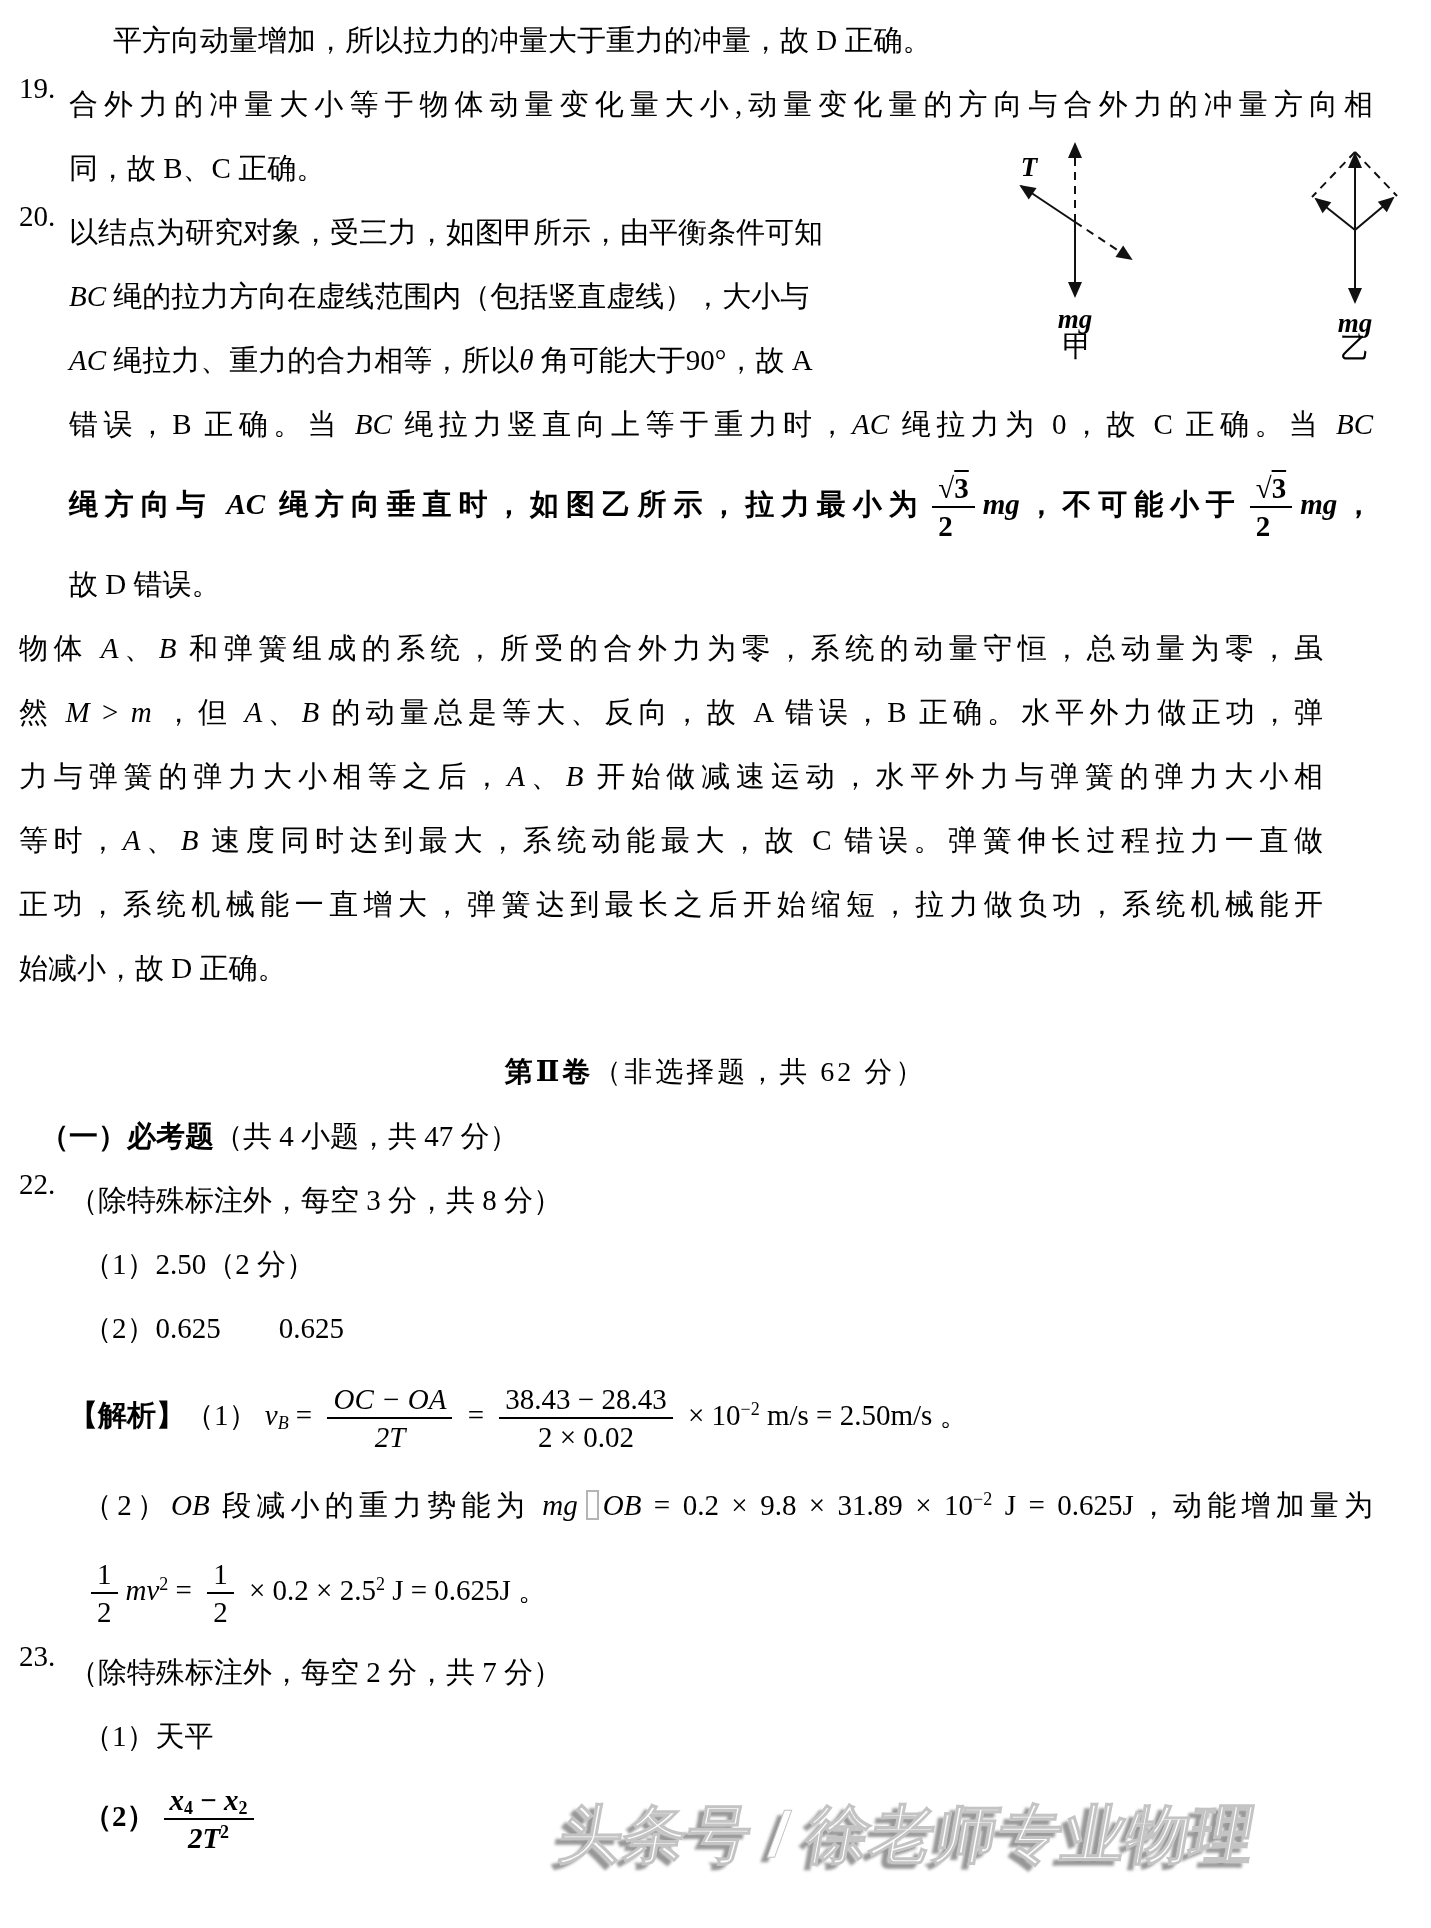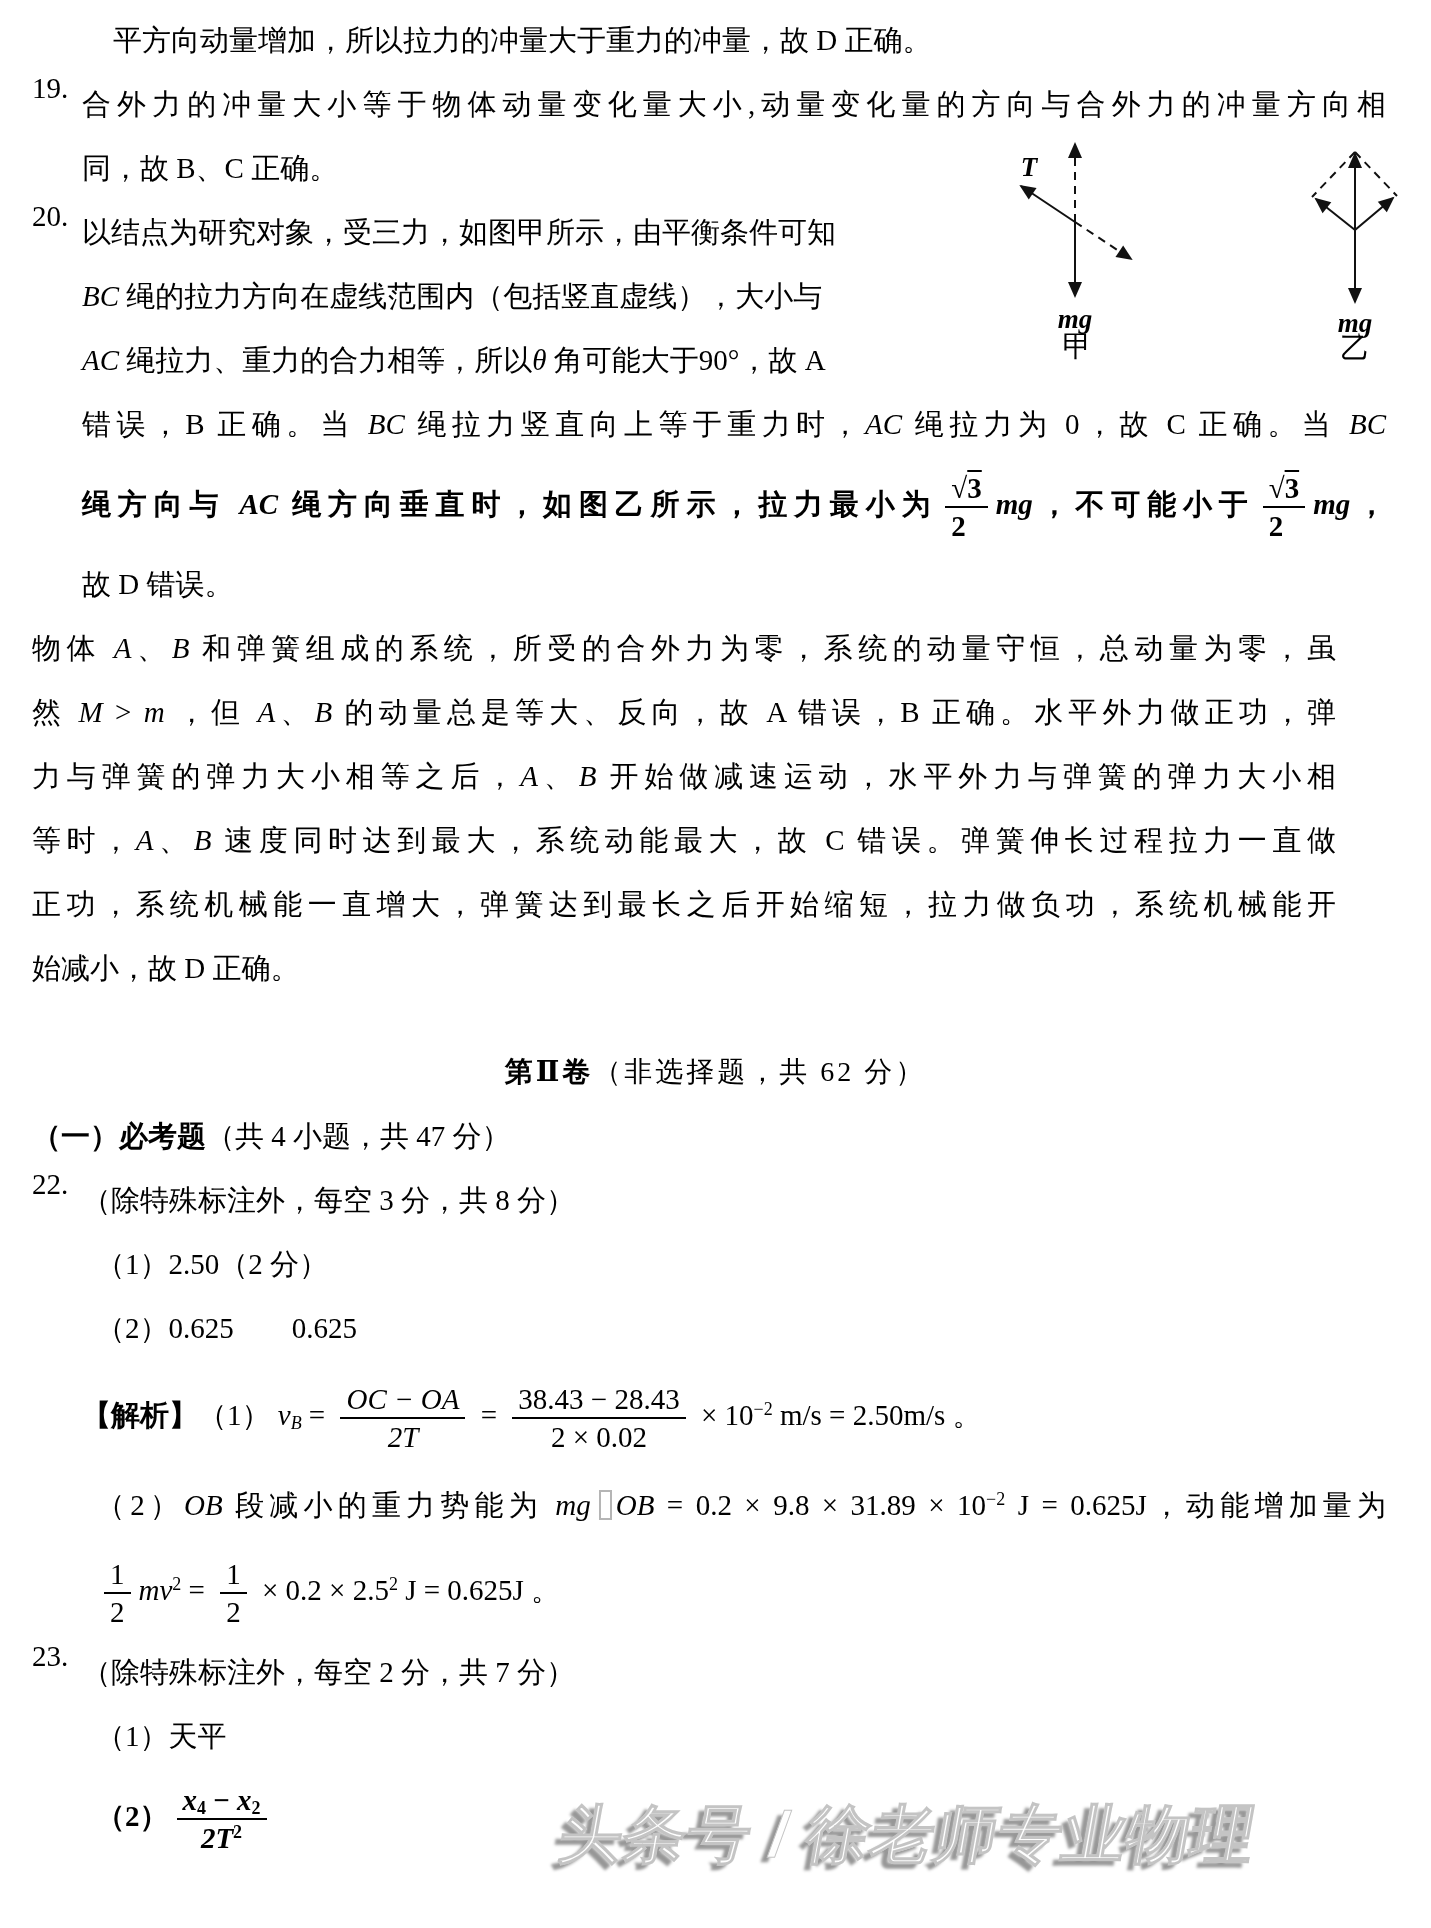--- a/index.html
+++ b/index.html
@@ -7,27 +7,27 @@
        font-family:"Liberation Serif","DejaVu Serif",serif;font-size:29px;overflow:hidden;}
   .page{position:relative;width:1431px;height:1612px;box-sizing:border-box;padding-top:8px;}
   .line{white-space:pre-wrap;display:block;}
   .h64{height:64px;line-height:64px;}
   .h70{height:70px;line-height:70px;}
   .h96{height:96px;line-height:96px;font-weight:bold;}
   .h100{height:100px;line-height:100px;}
   .h110{height:110px;line-height:110px;}
   .spacer40{height:40px;}
   .intro{padding-left:113px;}
-  .item{display:flex;padding-left:32px;}
+  .item{display:flex;padding-left:19px;}
   .item-num{width:50px;flex:none;}
   .item-body{width:1304px;flex:none;}
   .ind{padding-left:14px;}
   .just{text-align:justify;text-align-last:justify;}
   .heading{text-align:center;font-size:28px;letter-spacing:3px;}
-  .subheading{padding-left:32px;font-family:Liberation Serif, serif;}
+  .subheading{padding-left:40px;font-family:Liberation Serif, serif;}
   .it{font-style:italic;}
   .bd{font-weight:bold;}
   .ov{text-decoration:overline;}
   sub,sup{line-height:0;font-size:0.62em;}
   sub{vertical-align:-0.25em;}
   sup{vertical-align:0.55em;}
   .frac{display:inline-block;vertical-align:middle;text-align:center;margin:0 8px;line-height:normal;}
   .frac .fnum{display:block;padding:0 6px 1px 6px;border-bottom:2px solid #000;line-height:1.2;}
   .frac .fden{display:block;line-height:1.2;padding:1px 6px 0 6px;}
   .tofu{display:inline-block;width:13px;height:30px;border:2px solid #b5b5b5;vertical-align:-5px;margin:0 4px 0 8px;box-sizing:border-box;}

